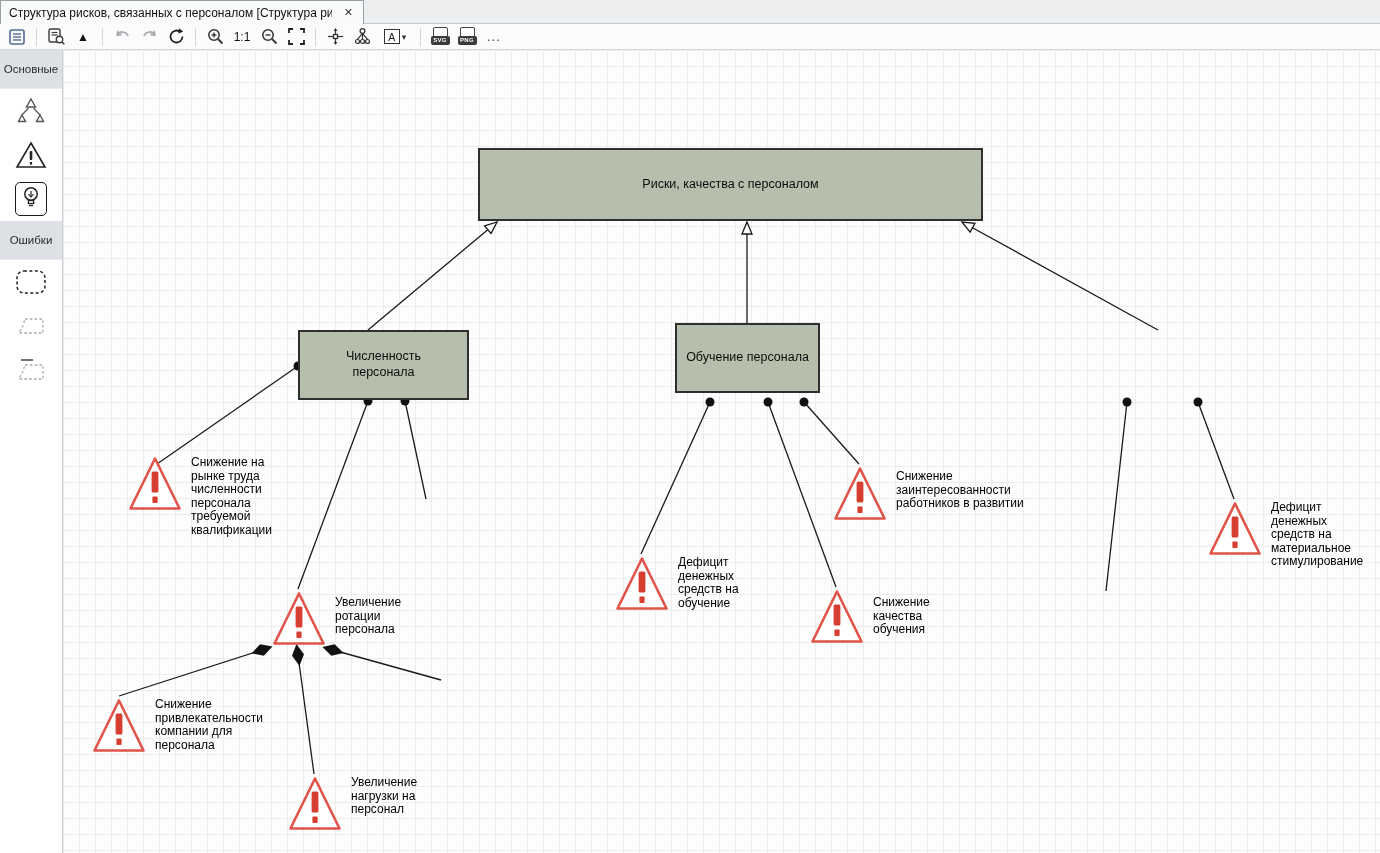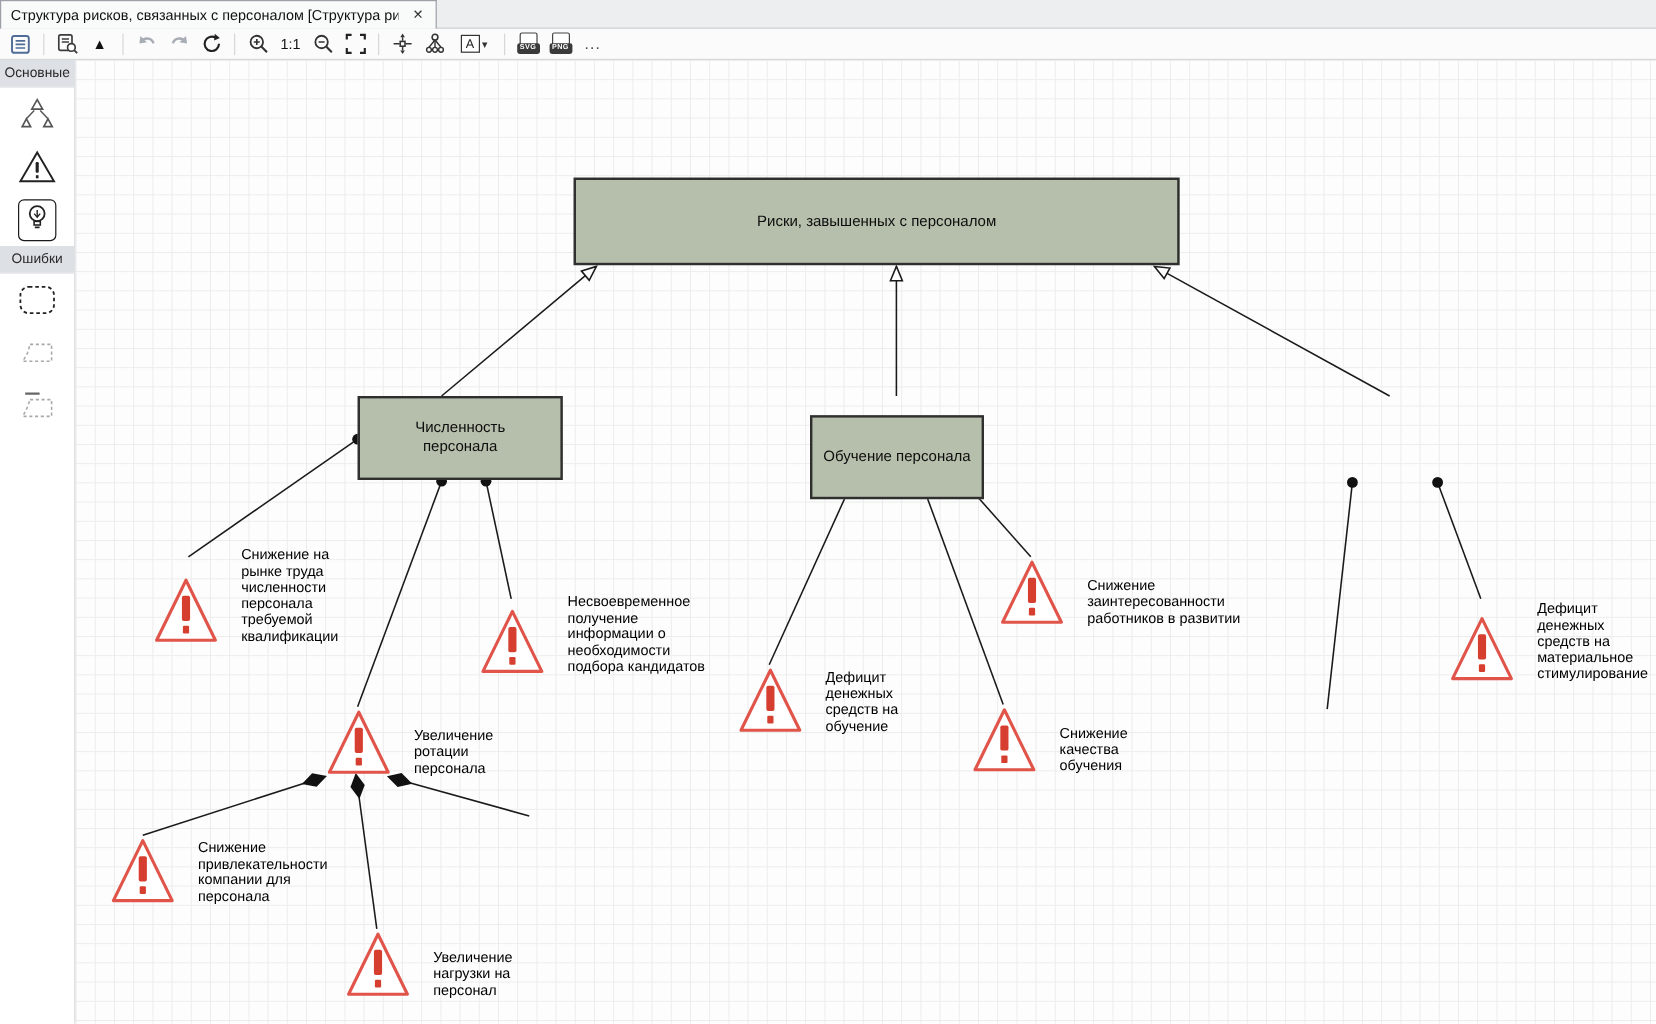--- a/index.html
+++ b/index.html
@@ -23,37 +23,37 @@
           border:1.4px solid #333; font-size:10.5px; color:#222; background:#fff; }
   .ddarrow { font-size:9px; color:#333; margin-left:2px; }
   .fileicon { position:relative; width:19px; height:20px; display:flex; align-items:flex-end; justify-content:center; }
   .fileicon .doc { position:absolute; left:2px; top:0; width:15px; height:18px; border:1.3px solid #444; border-radius:2px; background:#fff; }
   .fileicon .badge { position:relative; width:19px; height:9px; background:#3a3a3a; color:#fff; font-size:6px; font-weight:bold;
                      display:flex; align-items:center; justify-content:center; border-radius:2px; margin-bottom:2px; letter-spacing:0.3px; }
   .more { font-size:13px; color:#444; letter-spacing:1px; padding:0 4px; }
 
   
   .palette { position:absolute; left:0; top:50px; width:63px; height:803px; background:#fff; border-right:1px solid #c9ccd0; }
-  .pal-header { width:100%; height:23px; background:#dde1e6; color:#2b2b2b; font-size:11.5px; display:flex;
+  .pal-header { width:100%; height:39px; background:#dde1e6; color:#2b2b2b; font-size:11.5px; display:flex;
                 align-items:center; justify-content:center; border-bottom:1px solid #e8eaec; }
   .pal-item { width:100%; height:44px; display:flex; align-items:center; justify-content:center; }
   .pal-sel { border:1.6px solid #1a1a1a; border-radius:5px; padding:2px 4px; }
 
   
   .canvas { position:absolute; left:63px; top:50px; width:1317px; height:803px; overflow:hidden;
             background-color:#fdfdfd;
             background-image: linear-gradient(#ececec 1px, transparent 1px),
                               linear-gradient(90deg, #ececec 1px, transparent 1px);
             background-size:16px 16px; }
   .edges { position:absolute; left:0; top:0; }
 
   .node { position:absolute; background:#b6bfab; border:2px solid #2f2f2f; display:flex; align-items:center;
           justify-content:center; text-align:center; font-size:12.5px; color:#0d0d0d; white-space:pre-line; line-height:1.25; }
 
-  .risk { position:absolute; display:flex; align-items:flex-end; gap:19px; }
+  .risk { position:absolute; display:flex; align-items:flex-start; gap:9px; }
   .risk-label { font-size:12px; color:#000; line-height:13.5px; white-space:pre-line; width:max-content; padding-top:1px; }
   .tri svg { display:block; }
 </style>
 </head>
 <body>
 
 <div class="tabbar">
   <div class="tab">
     <span class="tab-title">Структура рисков, связанных с персоналом [Структура риска]</span>
     <span class="tab-close">✕</span>
@@ -250,55 +250,41 @@
     <circle cx="1135" cy="352" r="4.5" fill="#111"></circle>
 
     <line x1="199" y1="600" x2="56" y2="646" stroke="#1a1a1a" stroke-width="1.3"></line>
     <line x1="235" y1="605" x2="251" y2="724" stroke="#1a1a1a" stroke-width="1.3"></line>
     <line x1="270" y1="600" x2="378" y2="630" stroke="#1a1a1a" stroke-width="1.3"></line>
     <path d="M-11,0 L0,-6 L11,0 L0,6 Z" transform="translate(199,600) rotate(162)" fill="#111"></path>
     <path d="M-11,0 L0,-6 L11,0 L0,6 Z" transform="translate(235,605) rotate(82)" fill="#111"></path>
     <path d="M-11,0 L0,-6 L11,0 L0,6 Z" transform="translate(270,600) rotate(16)" fill="#111"></path>
   </svg>
 
-  <div class="node" style="left:415px; top:98px; width:505px; height:73px;">Риски, завышенных с персоналом</div>
+  <div class="node" style="left:415px; top:98px; width:505px; height:73px;">Риски, качества с персоналом</div>
   <div class="node" style="left:235px; top:280px; width:171px; height:70px;">Численность
 персонала</div>
-  <div class="node" style="left:612px; top:296px; width:145px; height:70px;">Обучение персонала</div>
+  <div class="node" style="left:612px; top:273px; width:145px; height:70px;">Обучение персонала</div>
 
   <div class="risk" style="left:65px; top:405px;">
     <span class="tri">
         <svg width="54" height="57" viewBox="0 0 54 57">
           <path d="M27,3.5 L51.5,53.5 L2.5,53.5 Z" fill="#fff" stroke="#e0544a" stroke-width="2.6" stroke-linejoin="round"></path>
           <rect x="23.6" y="16.5" width="6.8" height="21" rx="1.6" fill="#d63f2f"></rect>
           <rect x="24.4" y="41.5" width="5.2" height="6.4" rx="1" fill="#d63f2f"></rect>
         </svg>
       </span>
     <div class="risk-label">Снижение на
 рынке труда
 численности
 персонала
 требуемой
 квалификации</div>
   </div>
 
-  <div class="risk" style="left:337px; top:444px;">
-    <span class="tri">
-        <svg width="54" height="57" viewBox="0 0 54 57">
-          <path d="M27,3.5 L51.5,53.5 L2.5,53.5 Z" fill="#fff" stroke="#e0544a" stroke-width="2.6" stroke-linejoin="round"></path>
-          <rect x="23.6" y="16.5" width="6.8" height="21" rx="1.6" fill="#d63f2f"></rect>
-          <rect x="24.4" y="41.5" width="5.2" height="6.4" rx="1" fill="#d63f2f"></rect>
-        </svg>
-      </span>
-    <div class="risk-label">Несвоевременное
-получение
-информации о
-необходимости
-подбора кандидатов</div>
-  </div>
 
   <div class="risk" style="left:209px; top:540px;">
     <span class="tri">
         <svg width="54" height="57" viewBox="0 0 54 57">
           <path d="M27,3.5 L51.5,53.5 L2.5,53.5 Z" fill="#fff" stroke="#e0544a" stroke-width="2.6" stroke-linejoin="round"></path>
           <rect x="23.6" y="16.5" width="6.8" height="21" rx="1.6" fill="#d63f2f"></rect>
           <rect x="24.4" y="41.5" width="5.2" height="6.4" rx="1" fill="#d63f2f"></rect>
         </svg>
       </span>
     <div class="risk-label" style="padding-top:6px">Увеличение

